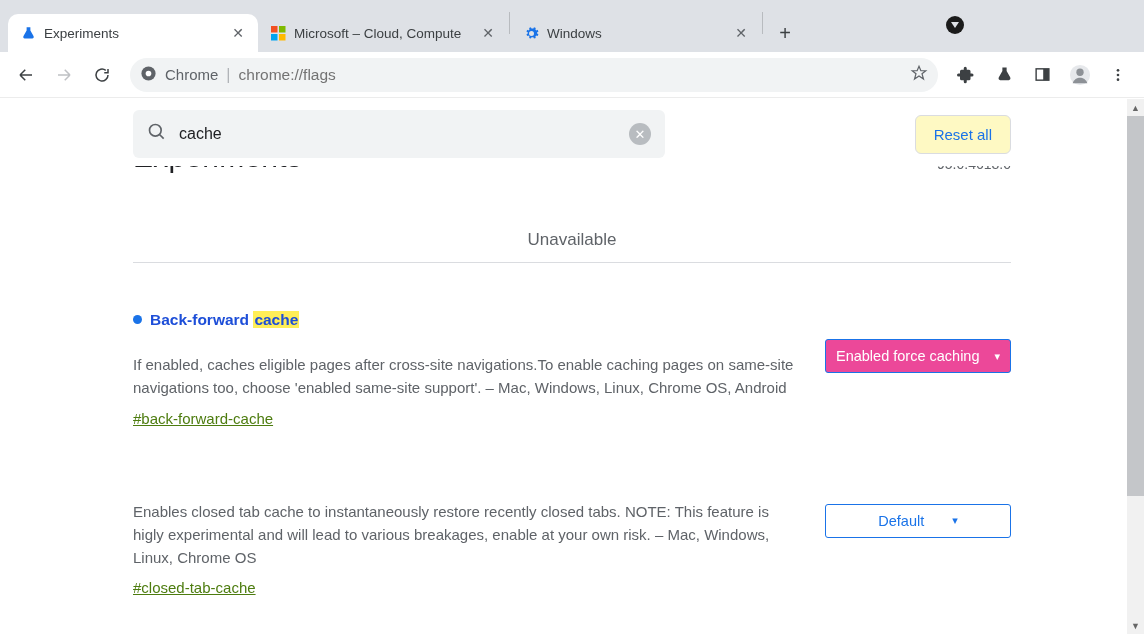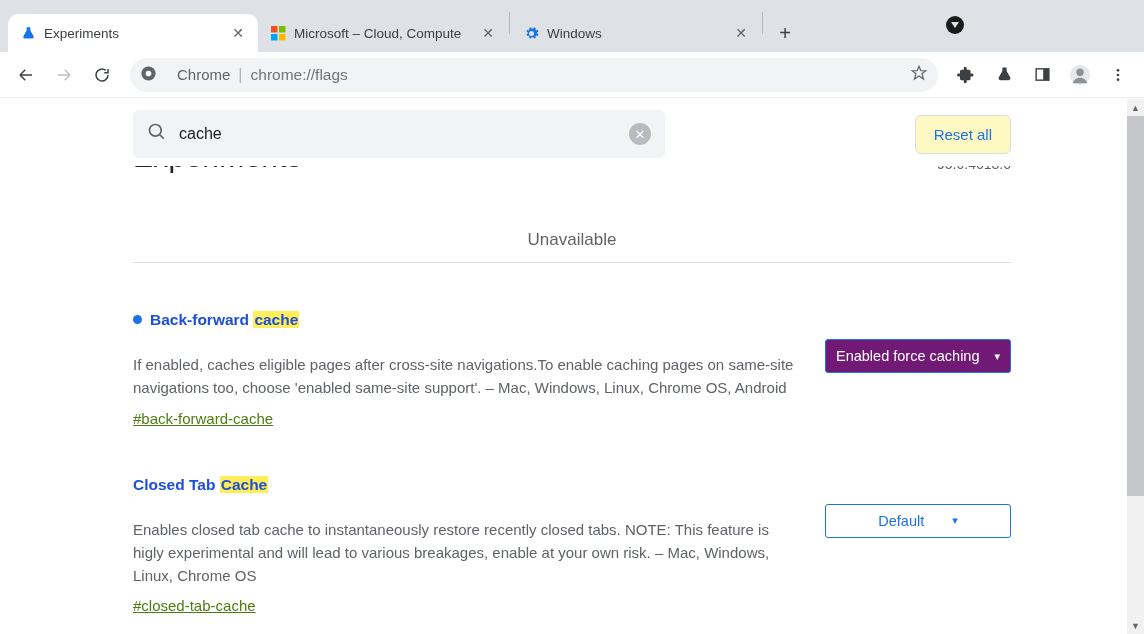--- a/index.html
+++ b/index.html
@@ -60,21 +60,21 @@
     gap: 6px;
     border-bottom:1px solid #ececec;
   }
   .nav-ico { width:32px; height:32px; display:flex; align-items:center; justify-content:center; color:#5f6368; border-radius:50%;}
   .nav-ico.disabled { color:#b7b9bc; }
   .omnibox {
     flex:1; height:34px; background:#f1f3f4; border-radius:18px;
     display:flex; align-items:center; padding:0 10px; gap:8px; color:#5f6368;
     margin:0 6px;
   }
-  .omni-chip { display:flex; align-items:center; gap:20px; color:#5f6368; font-size:15px;}
+  .omni-chip { display:flex; align-items:center; gap:8px; color:#5f6368; font-size:15px;}
   .omni-sep { color:#b0b3b7; }
   .omni-url { color:#737373; font-size:15.5px;}
   .omni-star { margin-left:auto; }
   .ext-ico { width:32px; height:32px; display:flex; align-items:center; justify-content:center; color:#5f6368;}
   .content {
     position:absolute; top:98px; left:0; right:0; bottom:0;
     display:flex; justify-content:center;
     overflow:hidden;
   }
   .scroller { width:100%; overflow-y:auto;}
@@ -118,21 +118,21 @@
   .dot { display:inline-block; width:9px; height:9px; background:#1a73e8; border-radius:50%; margin-right:8px; vertical-align:1px;}
   mark { background:#ffee58; color:inherit; padding:0 1px;}
   .flag-desc { font-size:15px; color:#5f6368; margin-top:24px; line-height:1.55;}
   .flag-anchor { font-size:15px; color:#4d7c0f; text-decoration:underline; margin-top:10px; display:inline-block;}
   .flag-ctrl { width:186px; display:flex; align-items:center; margin-top:28px;}
   .sel {
     width:100%; height:34px; border:1px solid #1a73e8; border-radius:3px;
     display:flex; align-items:center; padding:0 10px; font-size:14.5px;
     justify-content:space-between;
   }
-  .sel.primary { background:#701a75; color:#fff; }
+  .sel.primary { background:#ec4899; color:#fff; }
   .sel.primary .chev { color:#fff;}
   .sel.outline { background:#fff; color:#1a73e8; justify-content:center; gap:28px;}
   .chev { font-size:11px; }
   .vscroll { position:absolute; top:99px; right:0; width:17px; bottom:0; background:#f1f1f1;}
   .vthumb { position:absolute; top:0; left:0; right:0; height:380px; background:#c4c6c9;}
   .varrow { position:absolute; left:0; right:0; height:17px; display:flex; align-items:center; justify-content:center; color:#666; font-size:9px;}
   .varrow.up{ top:0;} .varrow.down{ bottom:0;}
 </style>
 </head>
 <body>
@@ -305,23 +305,20 @@
         <div class="flag-ctrl">
           <div class="sel primary">
             <span style="overflow:hidden; white-space:nowrap;">Enabled force caching</span>
             <span class="chev">▾</span>
           </div>
         </div>
       </div>
 
       <div class="flag">
         <div class="flag-body">
-          <div class="flag-title">
-            <span>Closed Tab </span><mark>Cache</mark><span></span>
-          </div>
           <div class="flag-desc">Enables closed tab cache to instantaneously restore recently closed tabs. NOTE: This feature is higly experimental and will lead to various breakages, enable at your own risk. – Mac, Windows, Linux, Chrome OS</div>
           <a class="flag-anchor">#closed-tab-cache</a>
         </div>
         <div class="flag-ctrl">
           <div class="sel outline">
             <span>Default</span>
             <span class="chev" style="color:#1a73e8;">▾</span>
           </div>
         </div>
       </div>

